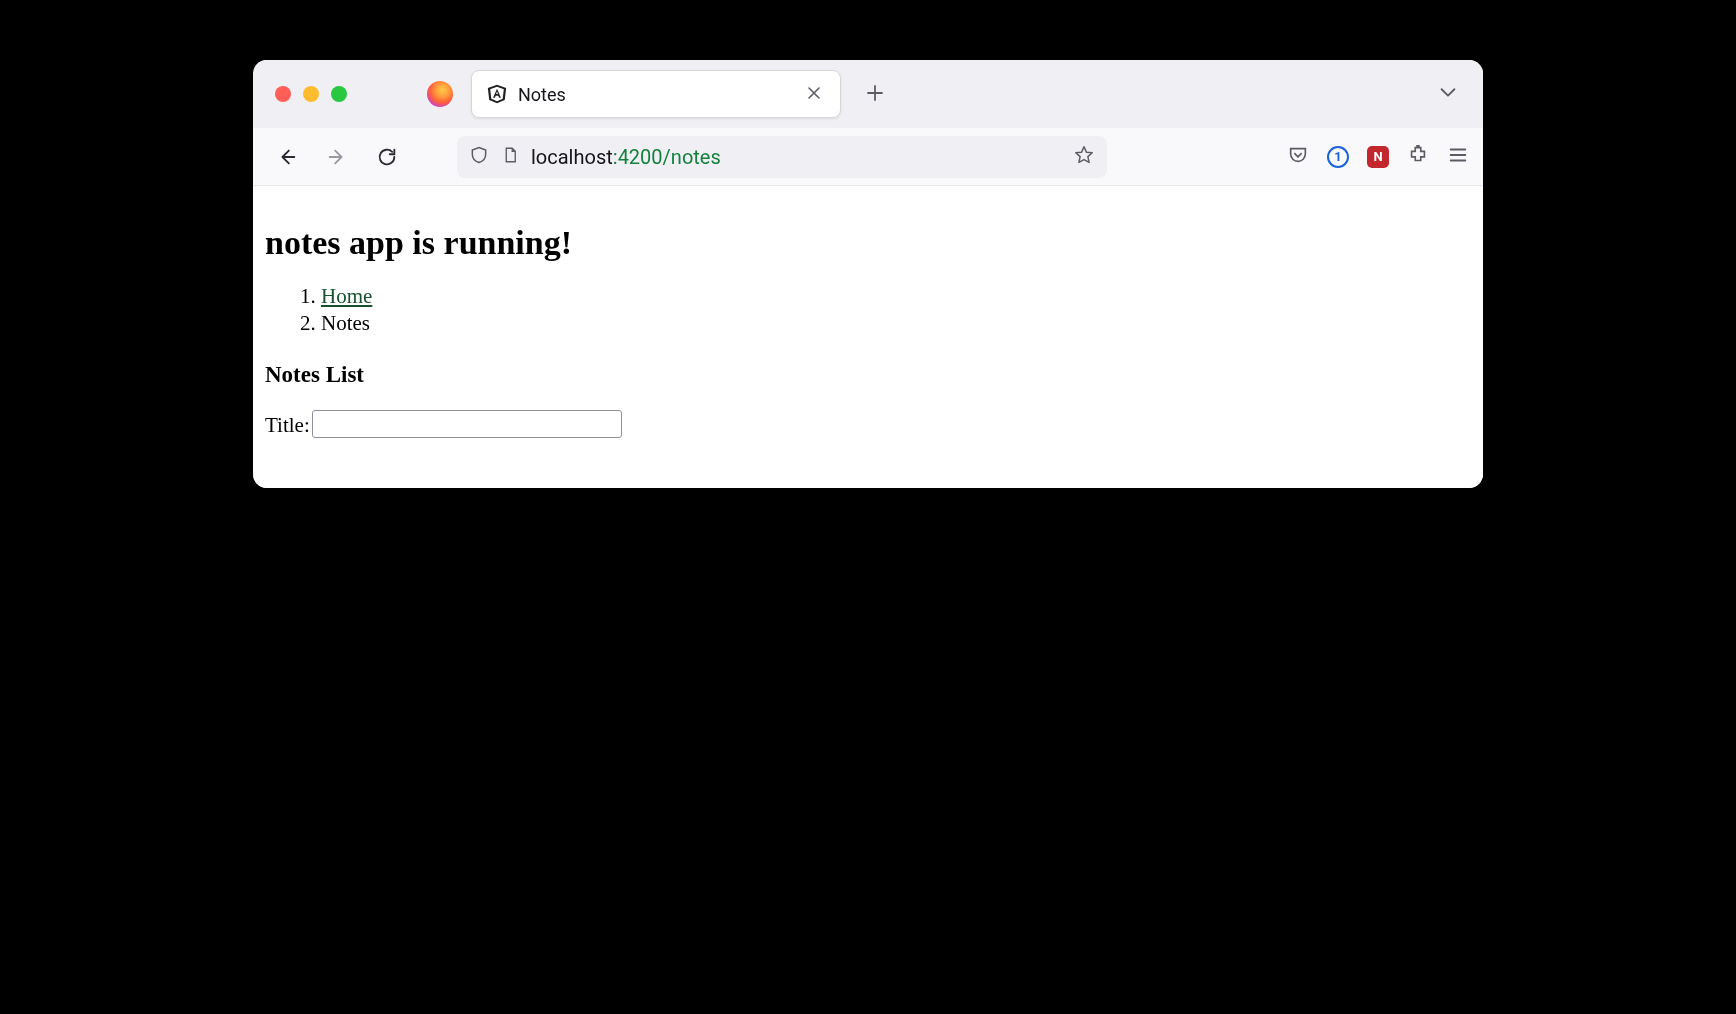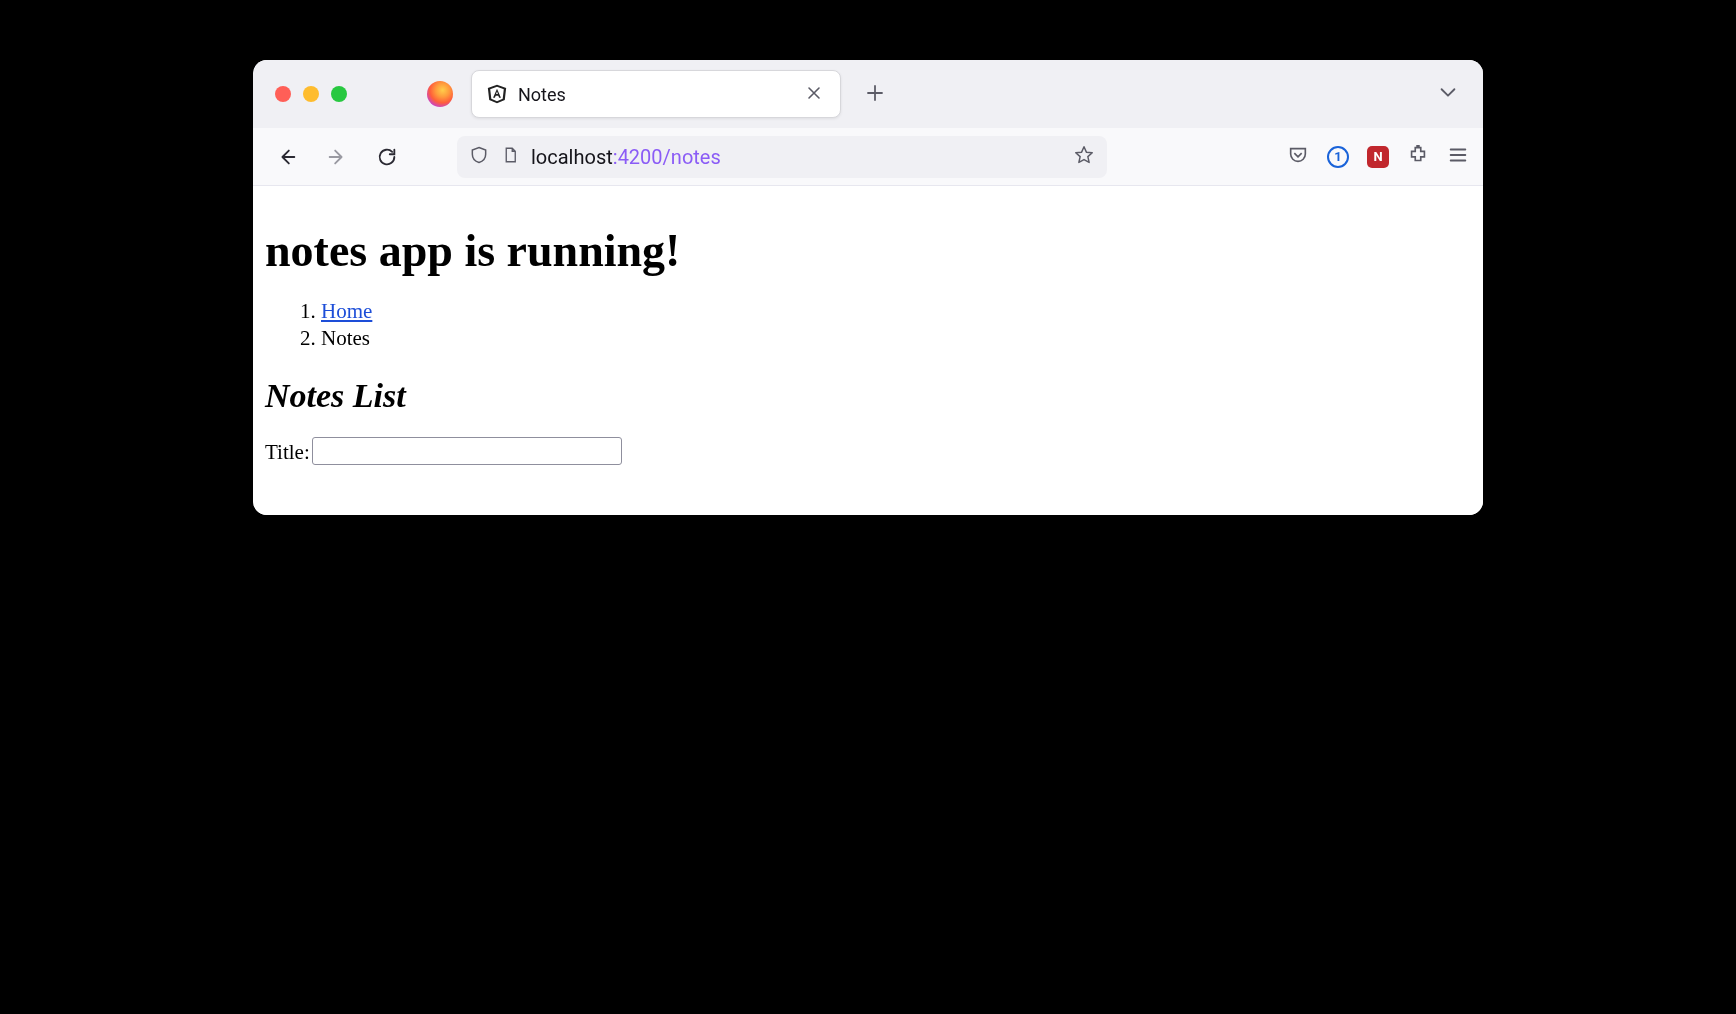--- a/index.html
+++ b/index.html
@@ -84,36 +84,36 @@
       margin-left: 40px;
       height: 42px;
       background: #f0f0f4;
       border-radius: 8px;
       display: flex;
       align-items: center;
       padding: 0 12px;
       gap: 12px;
     }
     .addr-text { font-size: 20px; color: #15141a; }
-    .addr-text .muted { color: #8b5cf6; }
+    .addr-text .muted { color: #15803d; }
     .addr-star { margin-left: auto; color: #5b5b66; }
     .toolbar-right { margin-left: auto; display: flex; gap: 18px; align-items: center; color: #5b5b66; }
     .onepw-icon { width:22px;height:22px;border:2px solid #1a63d9;border-radius:50%;display:flex;align-items:center;justify-content:center;color:#1a63d9;font-weight:bold;font-size:13px; }
     .noscript-icon { width:22px;height:22px;background:#c1272d;border-radius:5px;display:flex;align-items:center;justify-content:center;color:#fff;font-weight:bold;font-size:13px; }
     .content {
       background: #fff;
       padding: 10px 12px 50px 12px;
       font-family: "Times New Roman", Times, serif;
       color: #000;
     }
-    .content h1 { font-size: 46px; font-weight: bold; margin: 28px 0 22px 0; }
+    .content h1 { font-size: 34px; font-weight: bold; margin: 28px 0 22px 0; }
     .content ol { font-size: 21px; margin: 0 0 22px 0; padding-left: 56px; }
     .content ol li { margin: 2px 0; }
-    .content a.vlink { color: #1d4ed8; text-decoration: underline; }
-    .content h2 { font-size: 34px; font-weight: bold; margin: 26px 0 22px 0; font-style: italic; }
+    .content a.vlink { color: #14532d; text-decoration: underline; }
+    .content h2 { font-size: 23px; font-weight: bold; margin: 26px 0 22px 0; }
     .form-row { font-size: 21px; display: flex; align-items: flex-end; }
     .form-row input[type="text"] {
       font-family: inherit;
       font-size: 16px;
       height: 28px;
       width: 310px;
       border: 1px solid #8f8f9d;
       border-radius: 3px;
       margin-left: 2px;
       padding: 2px 4px;

